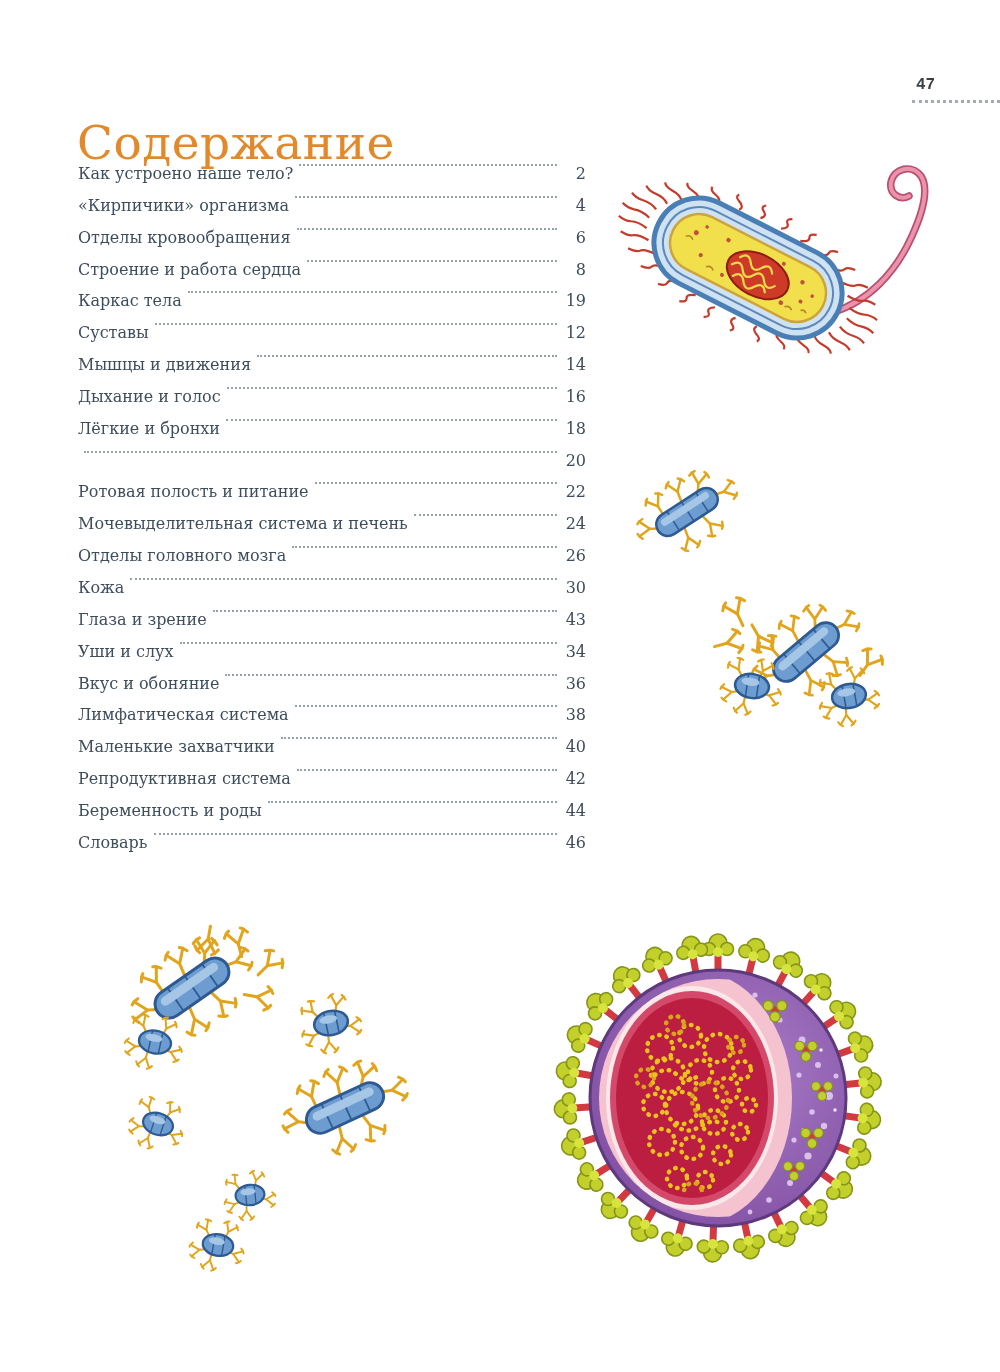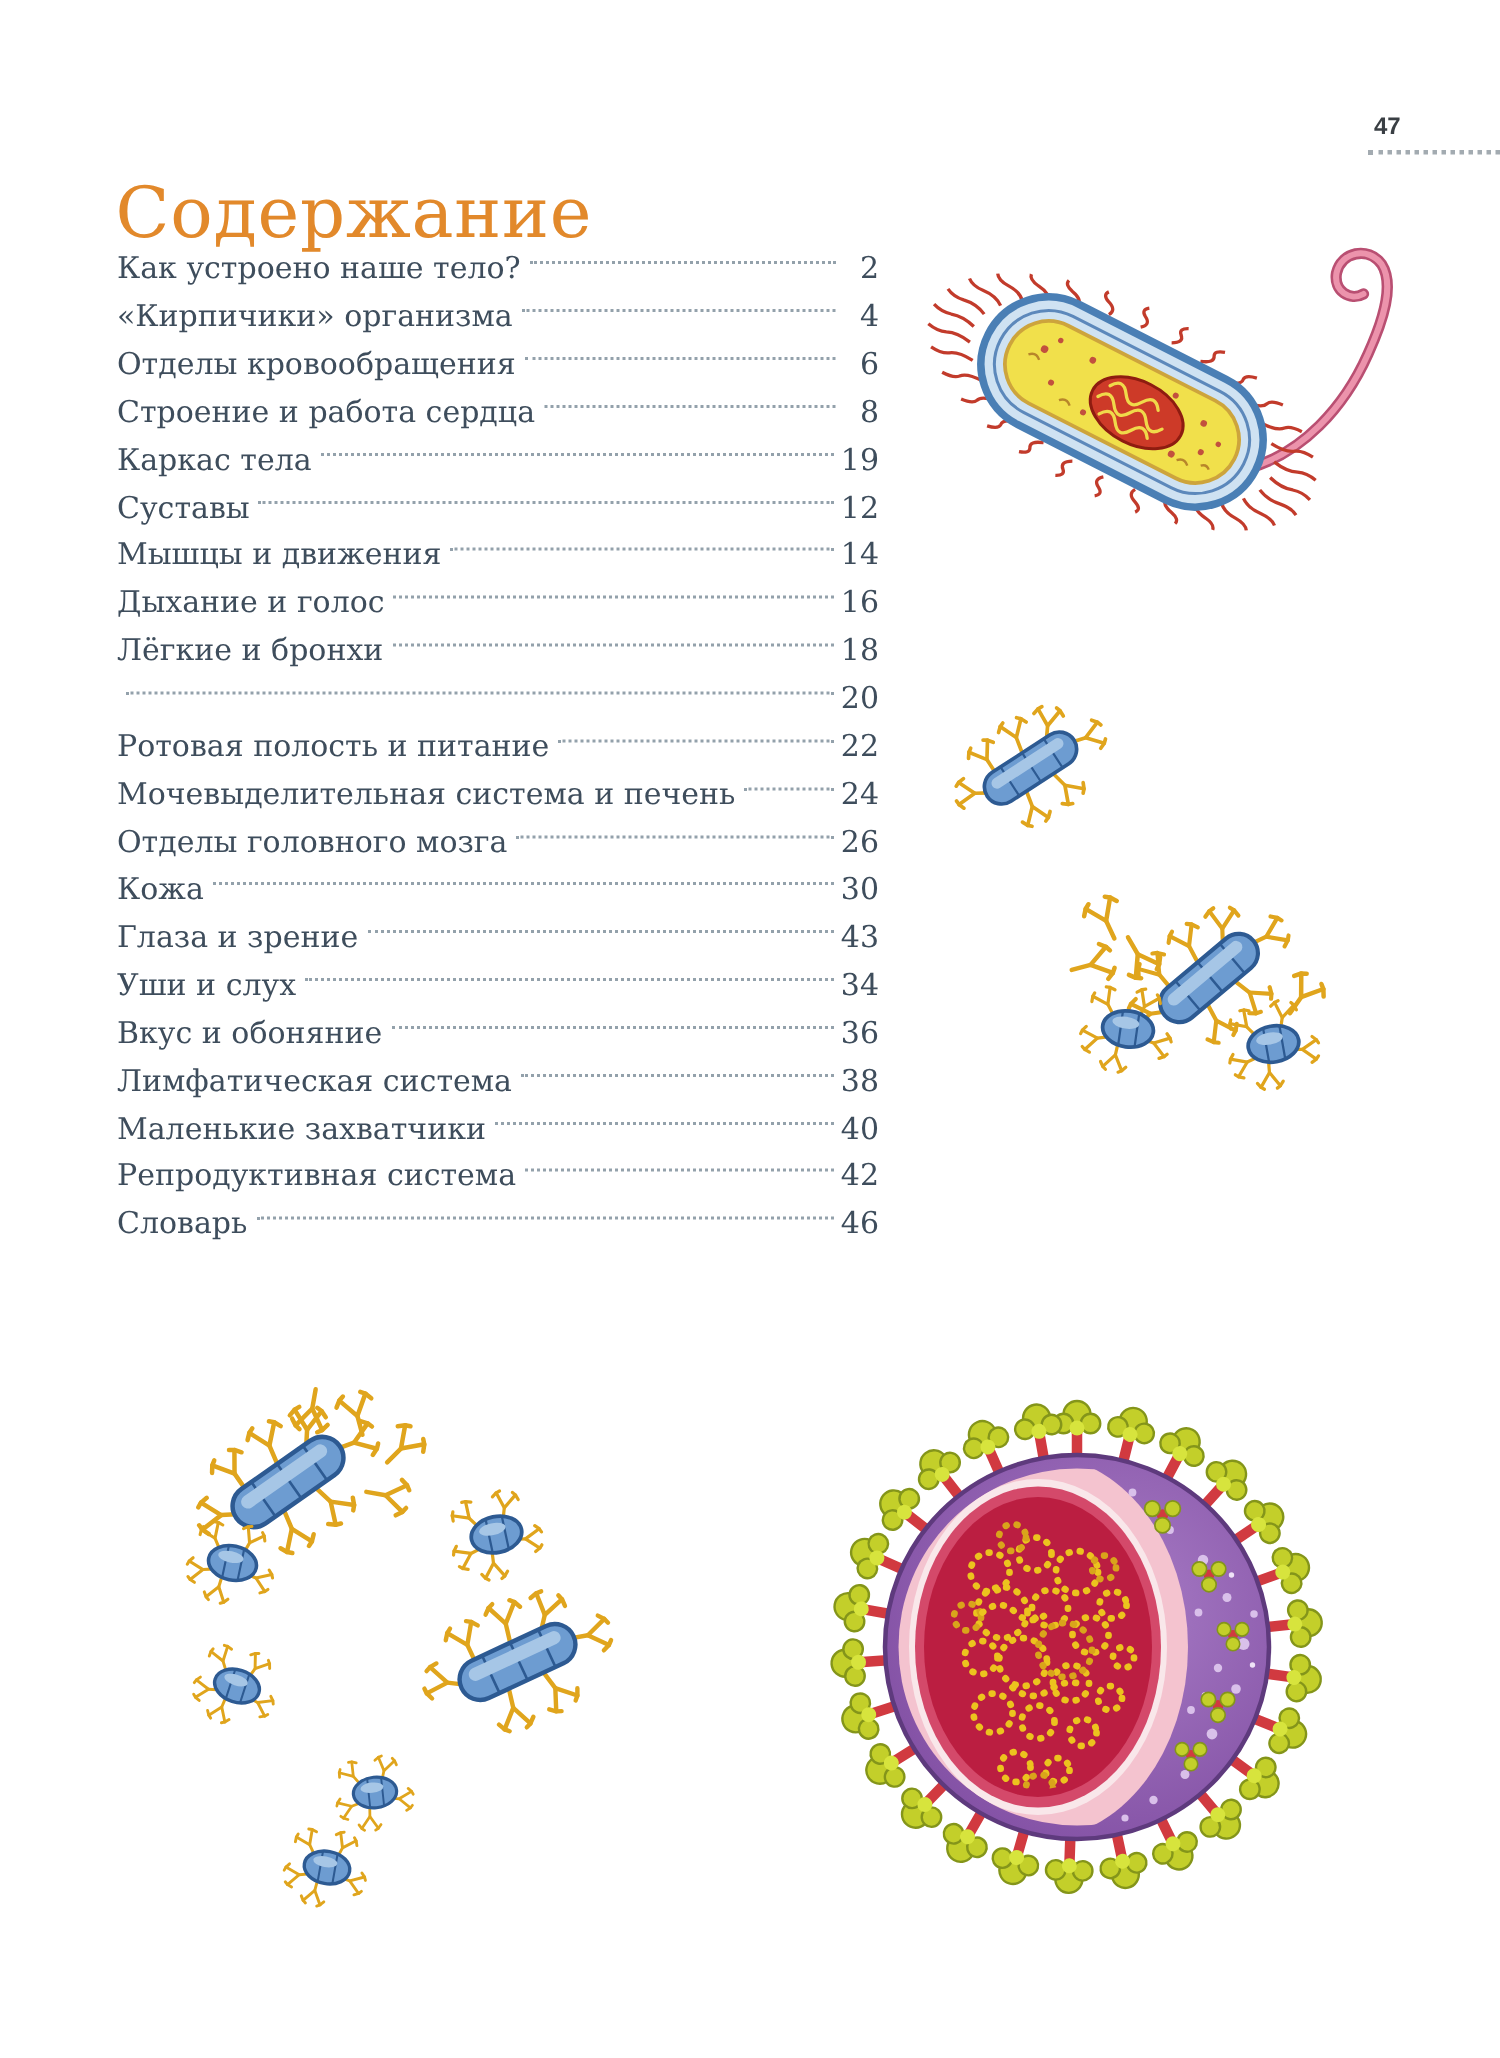--- a/index.html
+++ b/index.html
@@ -1,21 +1,21 @@
 <!DOCTYPE html>
 <html><head>
 <meta charset="utf-8">
 <style>
   html,body{margin:0;padding:0}
   body{width:1000px;height:1372px;background:#ffffff;font-family:"DejaVu Serif",serif;position:relative;overflow:hidden;color:#3e4d5c}
-  .page-number{position:absolute;left:916px;top:76px;font-family:Liberation Sans, sans-serif;font-weight:bold;font-size:16px;color:#3a3f44}
+  .page-number{position:absolute;left:916px;top:76px;font-family:Liberation Mono, monospace;font-weight:bold;font-size:16px;color:#3a3f44}
   .header-dots{position:absolute;left:912px;top:100px;width:88px;height:0;border-top:3px dotted #a3abb1}
   .title{position:absolute;left:77px;top:84px;font-size:47px;font-weight:normal;color:#e2892b;letter-spacing:.5px}
   .toc{position:absolute;left:78px;top:164px;width:508px}
-  .toc-row{display:flex;align-items:center;height:31.85px;font-size:20px}
+  .toc-row{display:flex;align-items:flex-start;height:31.85px;font-size:16px}
   .toc-label{white-space:nowrap;padding-bottom:3px}
   .toc-leader{flex:1;border-bottom:2px dotted #93a1ab;margin:0 5px 9px 6px;min-width:16px}
   .toc-page{padding-bottom:3px;min-width:24px;text-align:right}
   .ill{position:absolute}
 </style>
 </head>
 <body>
 
 <div class="page-number">47</div>
 <div class="header-dots"></div>
@@ -113,20 +113,25 @@
     </div>
   <div class="toc-row">
       <span class="toc-label">Маленькие захватчики</span>
       <span class="toc-leader"></span>
       <span class="toc-page">40</span>
     </div>
   <div class="toc-row">
       <span class="toc-label">Репродуктивная система</span>
       <span class="toc-leader"></span>
       <span class="toc-page">42</span>
+    </div>
+  <div class="toc-row">
+      <span class="toc-label">Беременность и роды</span>
+      <span class="toc-leader"></span>
+      <span class="toc-page">44</span>
     </div>
   <div class="toc-row">
       <span class="toc-label">Словарь</span>
       <span class="toc-leader"></span>
       <span class="toc-page">46</span>
     </div>
 </div>
 
 <svg width="0" height="0" style="position:absolute" aria-hidden="true">
   <defs>

